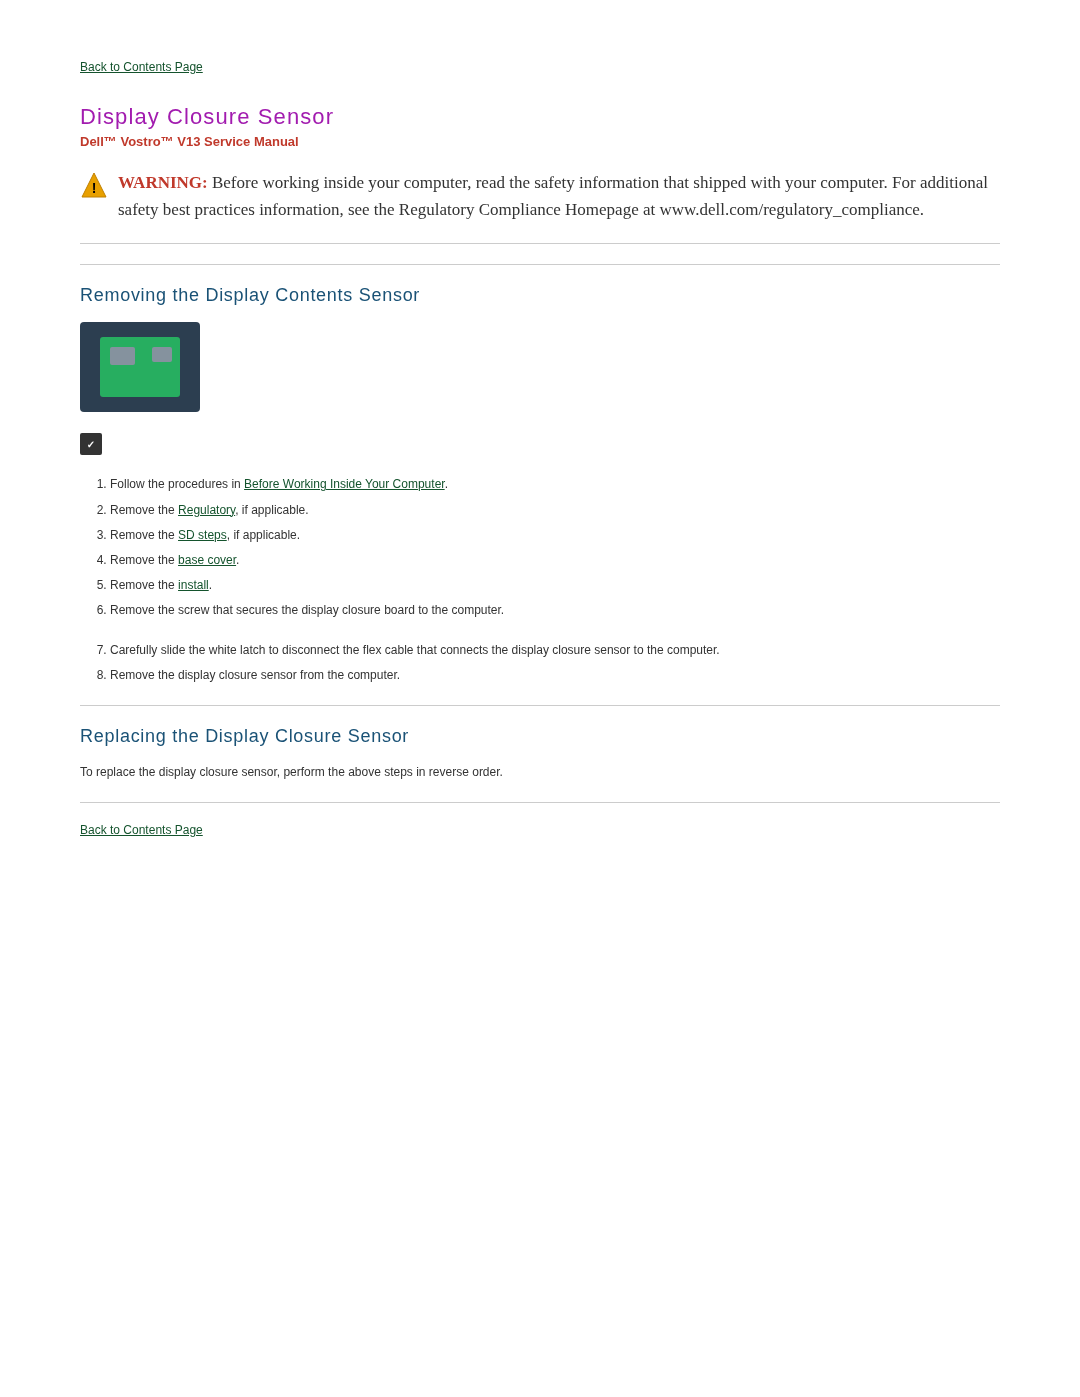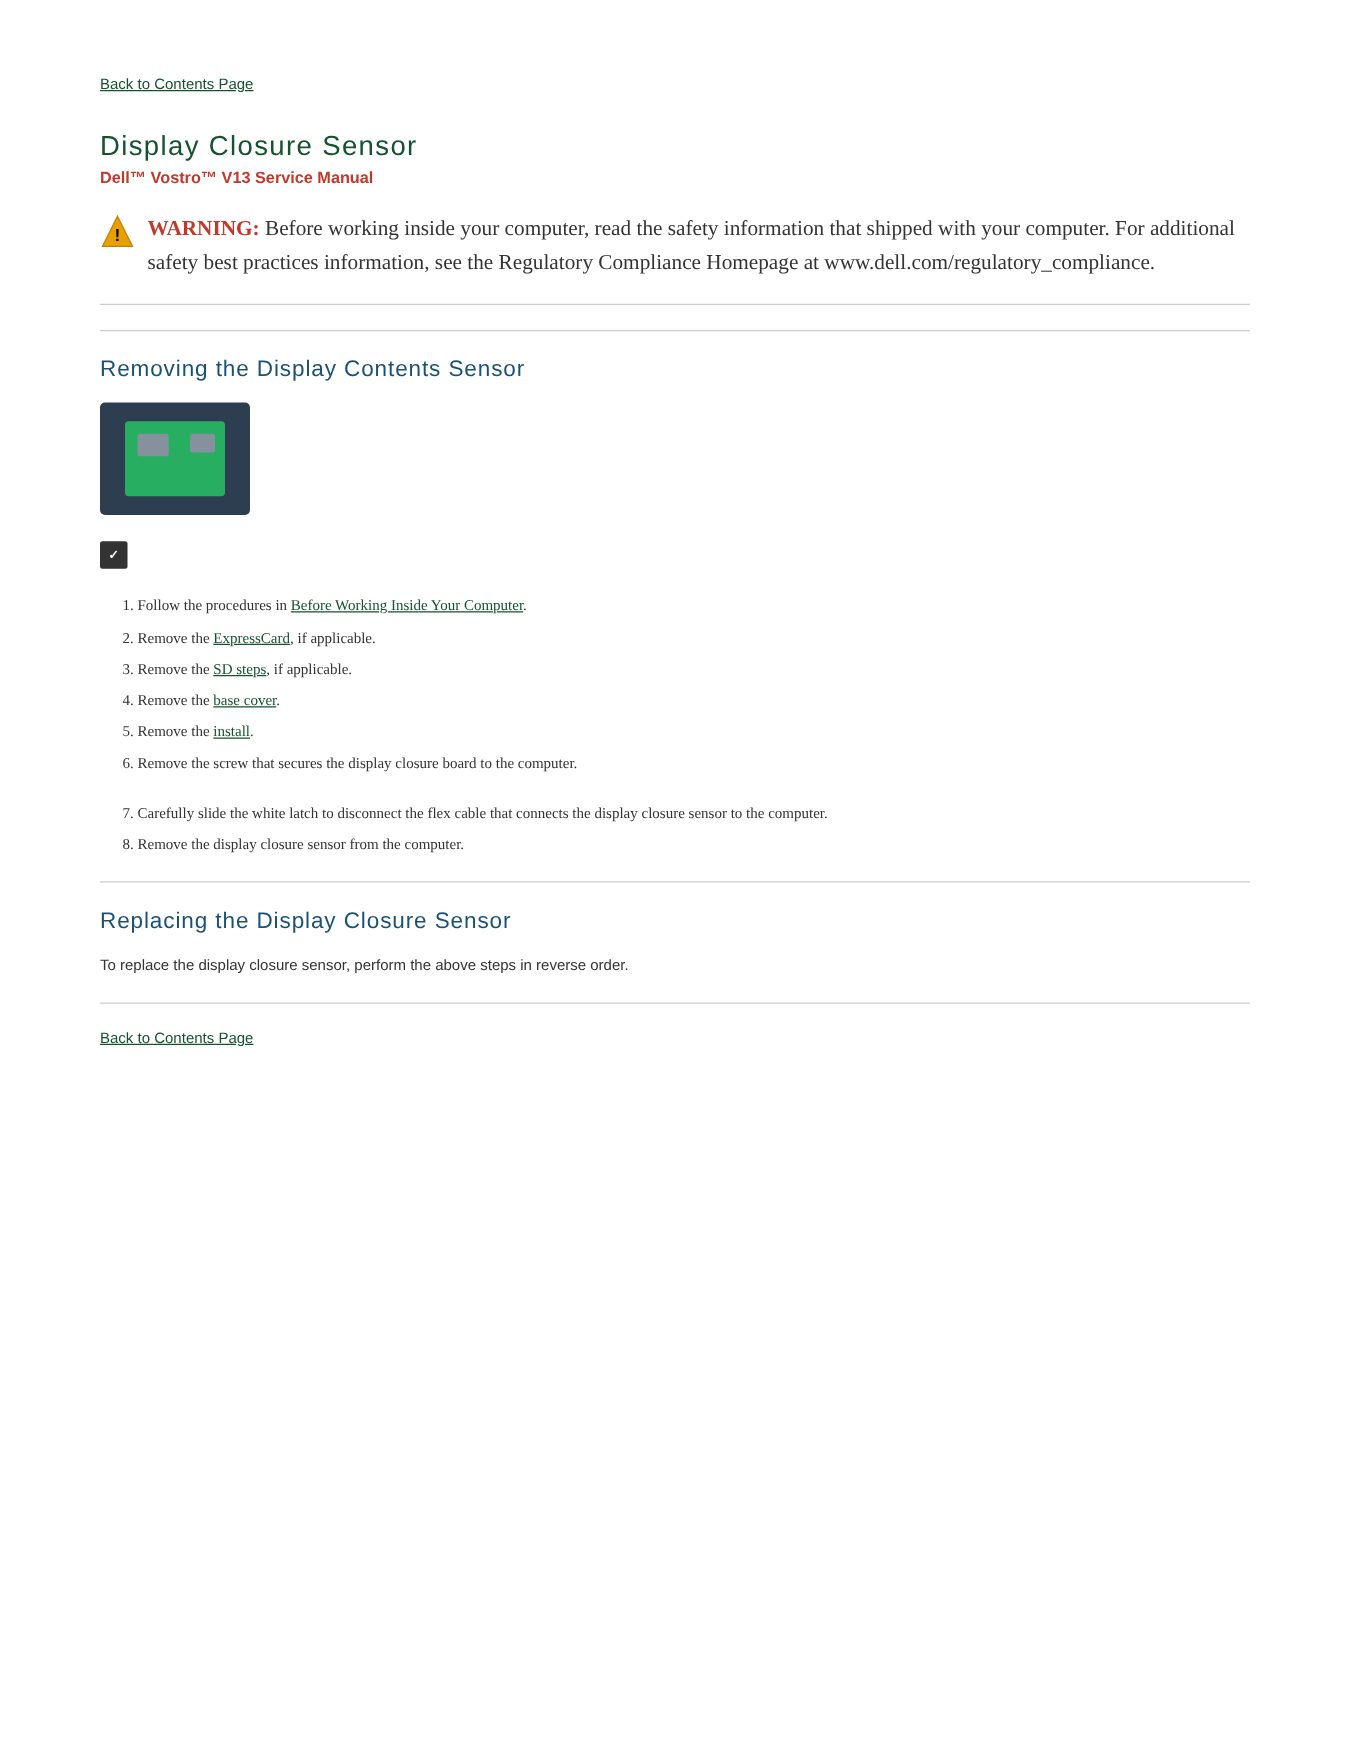--- a/index.html
+++ b/index.html
@@ -19,21 +19,21 @@
       color: #14532d;
       text-decoration: underline;
     }
     .back-link {
       margin-bottom: 30px;
       font-size: 12px;
     }
     h1.page-title {
       font-size: 22px;
       font-weight: normal;
-      color: #14532d;
+      color: #a21caf;
       font-family: Arial, Helvetica, sans-serif;
       letter-spacing: 0.05em;
       margin-bottom: 4px;
     }
     .subtitle {
       font-size: 13px;
       font-weight: bold;
       color: #c0392b;
       margin-bottom: 20px;
     }
@@ -138,21 +138,20 @@
     }
     ol {
       margin-left: 30px;
       margin-bottom: 20px;
     }
     ol li {
       font-size: 12px;
       margin-bottom: 6px;
       line-height: 1.6;
       color: #333;
-      font-family: Liberation Serif, serif;
     }
     .step-gap {
       margin-bottom: 20px;
     }
     .replace-text {
       font-size: 12px;
       color: #333;
       margin-bottom: 20px;
       line-height: 1.6;
     }
@@ -204,21 +203,21 @@
 
 <div class="note-box">
   <div class="note-icon">✓</div>
 </div>
 
 <ol>
   <li>
     Follow the procedures in <a href="#">Before Working Inside Your Computer</a>.
   </li>
   <li>
-    Remove the <a href="#">ExpressCard</a>, if applicable.
+    Remove the <a href="#">Regulatory</a>, if applicable.
   </li>
   <li>
     Remove the <a href="#">SD steps</a>, if applicable.
   </li>
   <li>
     Remove the <a href="#">base cover</a>.
   </li>
   <li>
     Remove the <a href="#">install</a>.
   </li>

